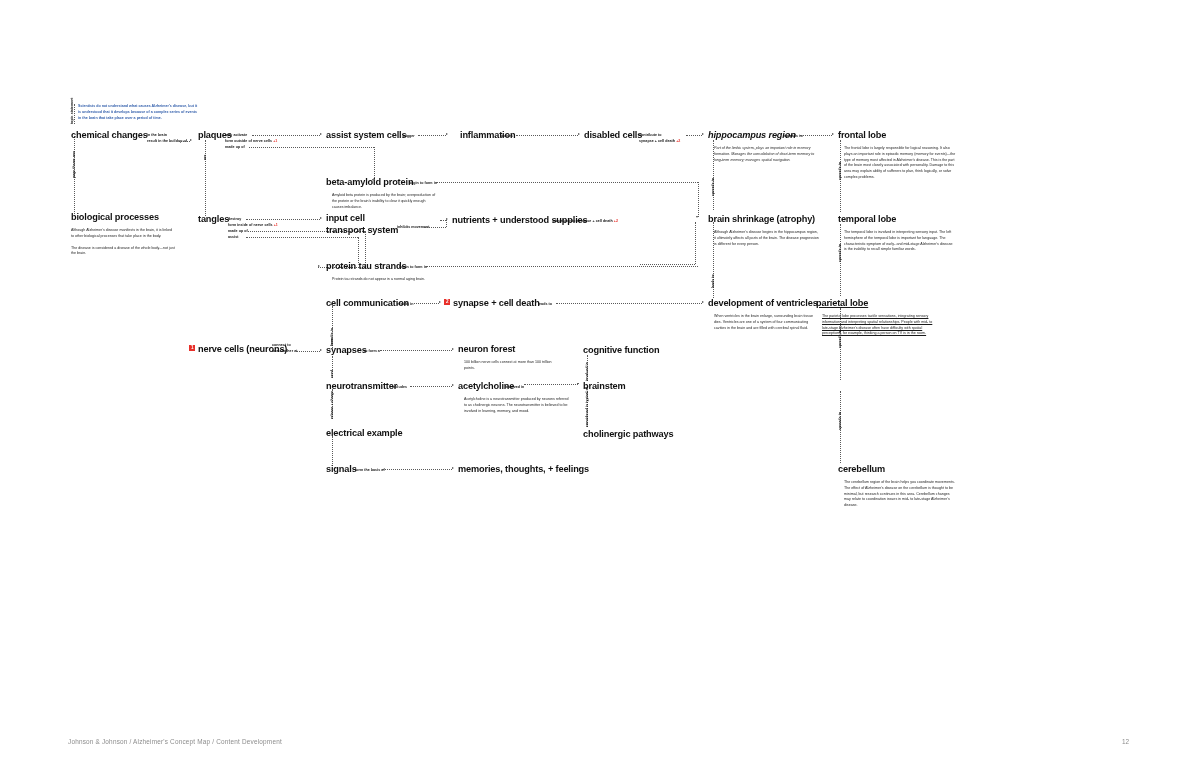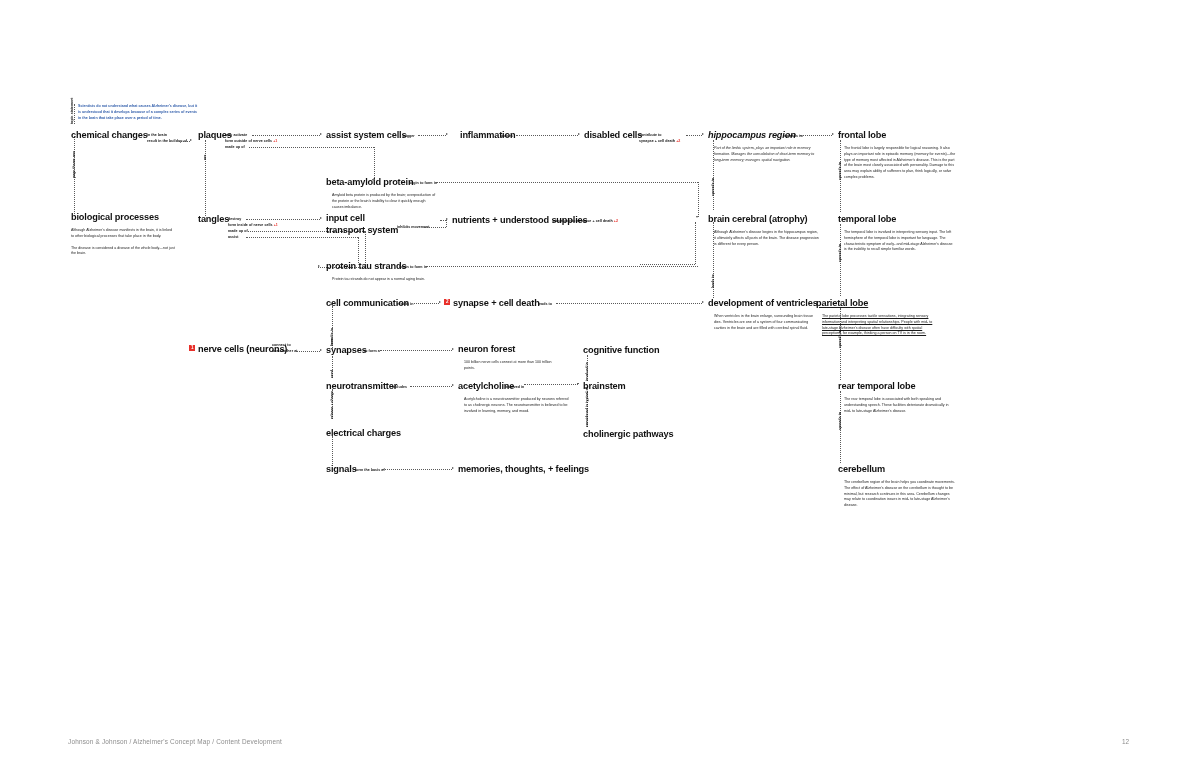--- a/index.html
+++ b/index.html
@@ -261,21 +261,21 @@
 
   <div class="node" style="left:458px;top:381px;">
     <div class="nlabel lg">acetylcholine</div>
     <div class="body-txt w105" style="margin-top:6px;margin-left:6px;">Acetylcholine is a neurotransmitter produced by neurons referred to as cholinergic neurons. The neurotransmitter is believed to be involved in learning, memory, and mood.</div>
   </div>
   <div class="rel" style="left:505px;top:385px;">involved in</div>
   <div class="hline" style="left:524px;top:383.5px;width:54px;"></div>
   <div class="dot" style="left:577px;top:382.7px;"></div>
 
   <div class="node" style="left:326px;top:428px;">
-    <div class="nlabel lg">electrical charges</div>
+    <div class="nlabel lg">electrical example</div>
   </div>
   <div class="vline" style="left:332px;top:436px;height:28px;"></div>
 
   <div class="node" style="left:326px;top:464px;">
     <div class="nlabel lg">signals</div>
   </div>
   <div class="rel" style="left:355px;top:468px;">form the basis of</div>
   <div class="hline" style="left:382px;top:468.5px;width:70px;"></div>
   <div class="arrow" style="left:452px;top:466.8px;"></div>
 
@@ -304,21 +304,21 @@
     <div class="body-txt w105" style="margin-top:6px;margin-left:6px;">Part of the limbic system, plays an important role in memory formation. Manages the consolidation of short-term memory to long-term memory; manages spatial navigation.</div>
   </div>
   <div class="rel" style="left:784px;top:134px;">spreads to</div>
   <div class="hline" style="left:800px;top:134.5px;width:32px;"></div>
   <div class="arrow" style="left:832px;top:132.8px;"></div>
 
   <div class="vline" style="left:713px;top:140px;height:70px;"></div>
   <div class="sidelabel" style="left:711px;top:196px;">spreads to</div>
 
   <div class="node" style="left:708px;top:214px;">
-    <div class="nlabel lg">brain cerebral (atrophy)</div>
+    <div class="nlabel lg">brain shrinkage (atrophy)</div>
     <div class="body-txt w105" style="margin-top:6px;margin-left:6px;">Although Alzheimer's disease begins in the hippocampus region, it ultimately affects all parts of the brain. The disease progression is different for every person.</div>
   </div>
   <div class="vline" style="left:713px;top:222px;height:76px;"></div>
   <div class="sidelabel" style="left:711px;top:288px;">leads to</div>
 
   <div class="node" style="left:708px;top:298px;">
     <div class="nlabel lg">development of ventricles</div>
     <div class="body-txt w105" style="margin-top:6px;margin-left:6px;">When ventricles in the brain enlarge, surrounding brain tissue dies. Ventricles are one of a system of four communicating cavities in the brain and are filled with cerebral spinal fluid.</div>
   </div>
 
@@ -336,24 +336,20 @@
   <div class="vline" style="left:840px;top:224px;height:72px;"></div>
   <div class="sidelabel" style="left:838px;top:262px;">spreads to</div>
 
   <div class="node" style="left:816px;top:298px;text-decoration:underline;">
     <div class="nlabel lg">parietal lobe</div>
     <div class="body-txt" style="margin-top:6px;margin-left:6px;width:112px;">The parietal lobe processes tactile sensations, integrating sensory information and interpreting spatial relationships. People with mid- to late-stage Alzheimer's disease often have difficulty with spatial perceptions, for example, thinking a person on TV is in the room.</div>
   </div>
   <div class="vline" style="left:840px;top:308px;height:72px;"></div>
   <div class="sidelabel" style="left:838px;top:348px;">spreads to</div>
 
-  <div class="node" style="left:838px;top:381px;">
-    <div class="nlabel lg">rear temporal lobe</div>
-    <div class="body-txt" style="margin-top:6px;margin-left:6px;width:112px;">The rear temporal lobe is associated with both speaking and understanding speech. These facilities deteriorate dramatically in mid- to late-stage Alzheimer's disease.</div>
-  </div>
   <div class="vline" style="left:840px;top:391px;height:72px;"></div>
   <div class="sidelabel" style="left:838px;top:430px;">spreads to</div>
 
   <div class="node" style="left:838px;top:464px;">
     <div class="nlabel lg">cerebellum</div>
     <div class="body-txt" style="margin-top:6px;margin-left:6px;width:112px;">The cerebellum region of the brain helps you coordinate movements. The effect of Alzheimer's disease on the cerebellum is thought to be minimal, but research continues in this area. Cerebellum changes may relate to coordination issues in mid- to late-stage Alzheimer's disease.</div>
   </div>
 
   <div class="footer">Johnson &amp; Johnson / Alzheimer's Concept Map / Content Development</div>
   <div class="pageno">12</div>

